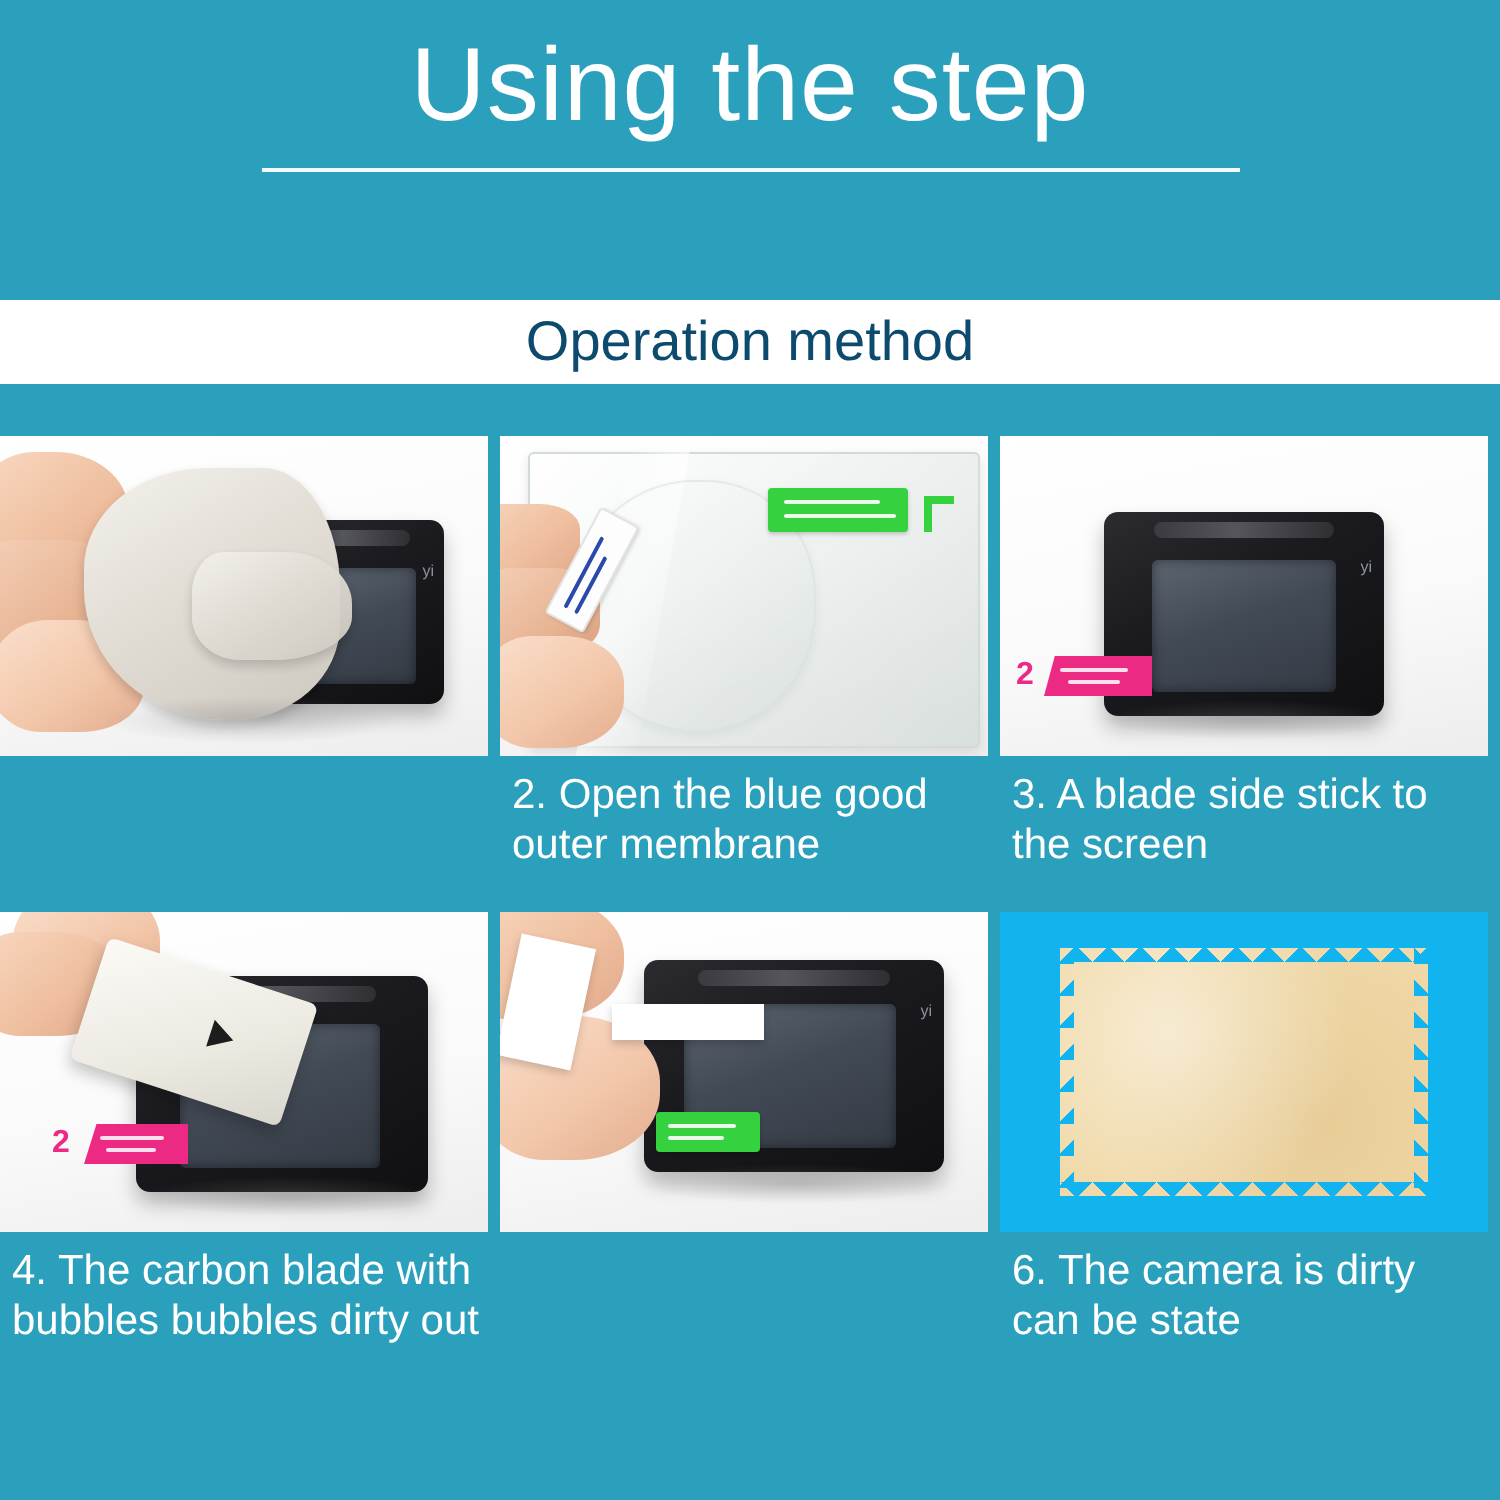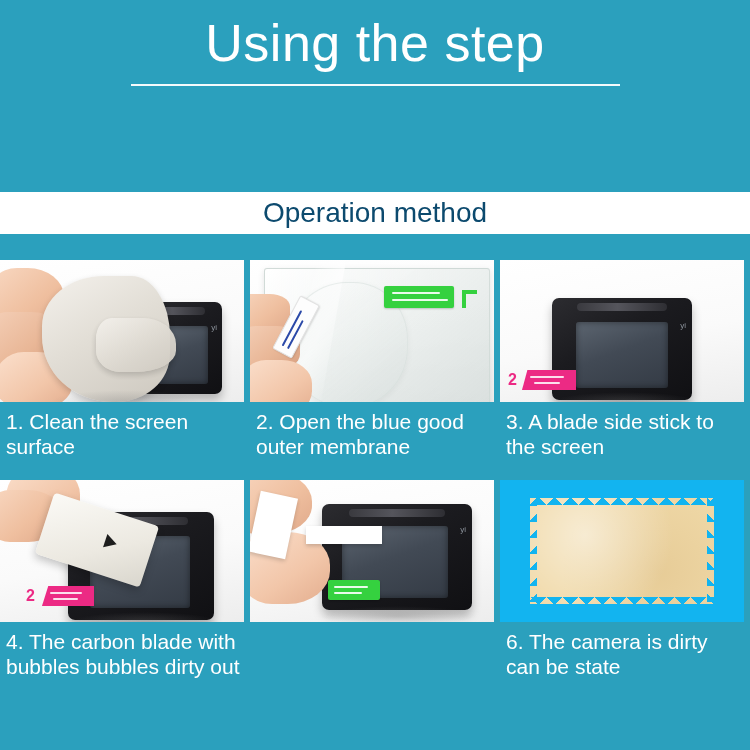--- a/index.html
+++ b/index.html
@@ -5,21 +5,21 @@
   html,body{margin:0;padding:0;}
   body{
     width:750px;height:750px;
     background:#2ba0bd;
     font-family:"Liberation Sans", sans-serif;
     overflow:hidden;
   }
   .page{position:relative;width:750px;height:750px;background:#2ba0bd;}
 
   
-  .header{height:192px;position:relative;}
+  .header{height:150px;position:relative;}
   .header-title{
     position:absolute;top:8px;left:0;right:0;
     text-align:center;color:#ffffff;
     font-size:52px;font-weight:400;letter-spacing:0.5px;
     line-height:70px;
   }
   .title-rule{
     position:absolute;top:84px;left:131px;width:489px;height:2px;
     background:#ffffff;opacity:.95;
   }
@@ -32,21 +32,21 @@
     color:#0c4a6e;font-size:28px;font-weight:400;line-height:32px;
   }
 
   
   .steps{padding:26px 0 0 0;}
   .row{display:flex;width:750px;}
   .cell{width:244px;}
   .cell.mid{width:256px;padding:0 6px;box-sizing:border-box;}
   .cell.mid .photo{width:244px;}
   .photo{
-    height:142px;position:relative;overflow:hidden;background:#bef264;
+    height:160px;position:relative;overflow:hidden;background:#bef264;
   }
   .caption{
     color:#ffffff;font-size:21px;line-height:25px;
     padding:7px 4px 0 6px;
     min-height:78px;box-sizing:border-box;
   }
   .caption .num{}
   .caption .txt{}
   .row2 .caption{min-height:92px;}
 
@@ -208,24 +208,20 @@
             <div class="finger skin2" style="left:-20px;top:52px;width:86px;height:56px;border-radius:38px 55% 50% 38px;"></div>
             <div class="finger skin3" style="left:-6px;top:92px;width:78px;height:56px;border-radius:34px 50% 46% 30px;"></div>
             <div class="finger skin2" style="left:44px;top:56px;width:72px;height:46px;border-radius:30px 46% 46% 30px;"></div>
             <div class="nail" style="left:96px;top:64px;width:26px;height:30px;"></div>
           </div>
 
           <div class="cloth" style="left:42px;top:16px;width:128px;height:126px;border-radius:48% 30% 42% 55%/40% 48% 38% 52%;"></div>
           <div class="cloth" style="left:96px;top:58px;width:80px;height:54px;border-radius:20% 42% 50% 30%/38% 48% 40% 40%;opacity:.95;"></div>
           <div class="shadow-soft" style="left:50px;top:130px;width:150px;height:24px;"></div>
         </div>
-        <div class="caption">
-          <span class="num">1.</span>
-          <span class="txt">Clean the screen surface</span>
-        </div>
       </div>
 
       <div class="cell mid">
         <div class="photo">
           <div class="bg-white"></div>
 
           <div class="film" style="left:14px;top:8px;width:224px;height:146px;border-radius:3px;"></div>
           <div class="film-shine" style="left:52px;top:0px;width:30px;height:160px;transform:skewX(-10deg);opacity:.9;"></div>
           <div class="film" style="left:36px;top:22px;width:120px;height:124px;border-radius:50% 45% 48% 50%;opacity:.5;"></div>
 

